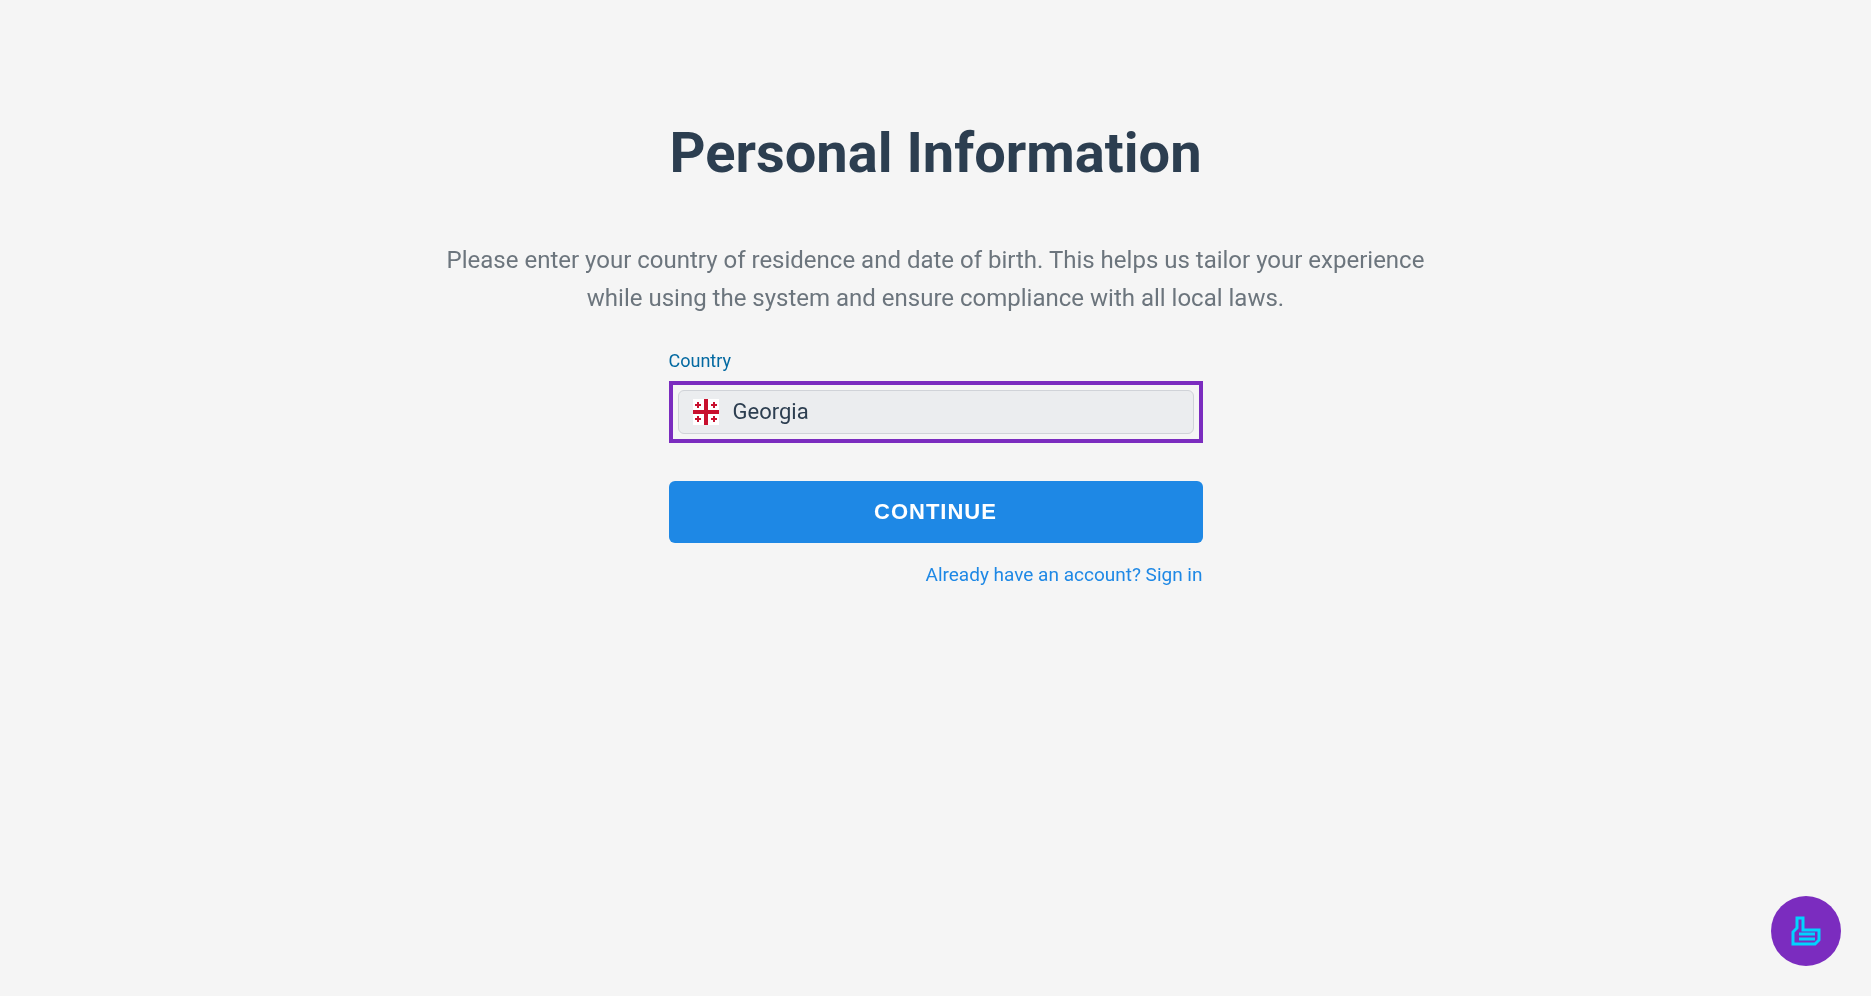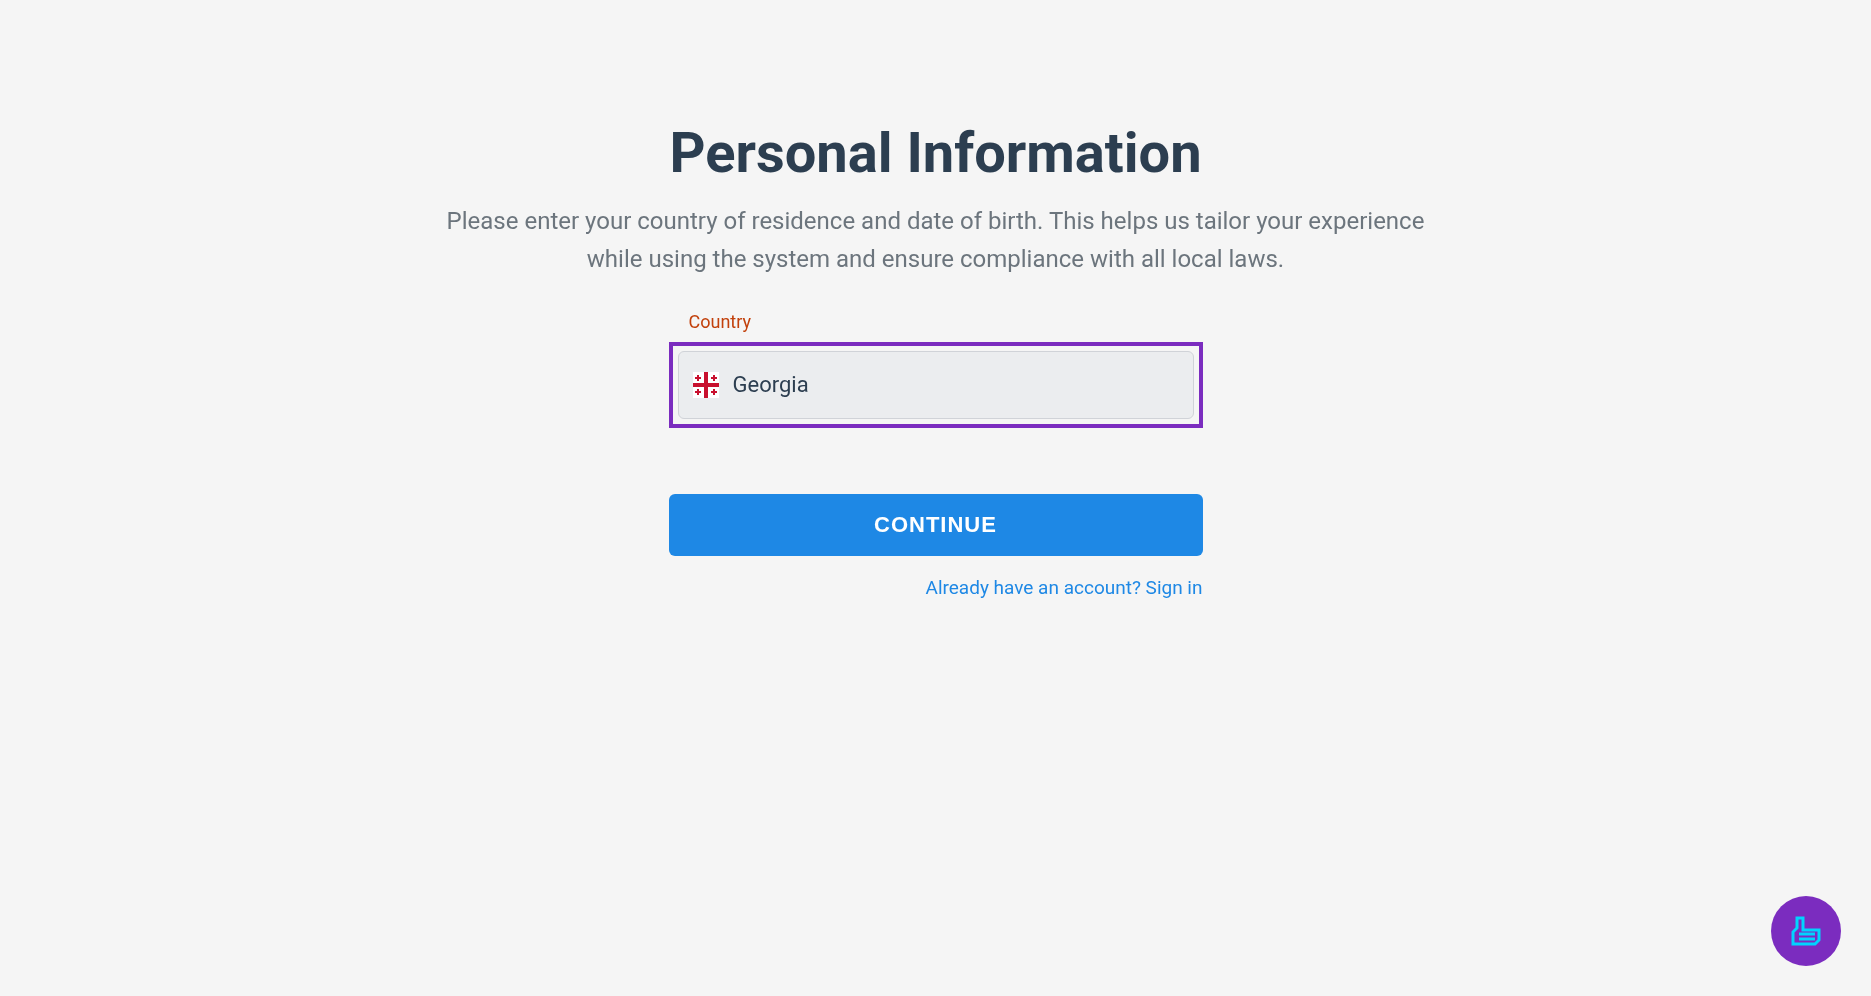--- a/index.html
+++ b/index.html
@@ -20,53 +20,52 @@
       display: flex;
       flex-direction: column;
       align-items: center;
       padding-top: 120px;
     }
     
     .title {
       font-size: 56px;
       font-weight: 700;
       color: #2c3e50;
-      margin-bottom: 16px;
+      margin-bottom: 55px;
     }
     
     .description {
       font-size: 24px;
       color: #6c757d;
       text-align: center;
       max-width: 1000px;
       line-height: 1.6;
       margin-bottom: 32px;
     }
     
     .form-section {
       width: 534px;
     }
     
     .form-label {
       font-size: 18px;
-      color: #c2410c;
+      color: #0369a1;
       margin-bottom: 10px;
       display: block;
-      margin-left: 20px;
     }
     
     .form-field-wrapper {
       border: 4px solid #7b2cbf;
       padding: 5px;
       margin-bottom: 20px;
     }
     
     .form-field {
       width: 100%;
-      height: 68px;
+      height: 44px;
       background-color: #ebedef;
       border: 1px solid #d0d3d8;
       border-radius: 6px;
       display: flex;
       align-items: center;
       padding: 0 14px;
     }
     
     .country-select {
       cursor: pointer;
@@ -102,21 +101,21 @@
       width: 534px;
       height: 62px;
       background-color: #1e88e5;
       color: #ffffff;
       border: none;
       border-radius: 6px;
       font-size: 22px;
       font-weight: 600;
       letter-spacing: 1px;
       cursor: pointer;
-      margin-top: 46px;
+      margin-top: 18px;
       margin-bottom: 20px;
     }
     
     .sign-in-link {
       font-size: 19px;
       color: #1e88e5;
       text-align: right;
       cursor: pointer;
       display: block;
     }

